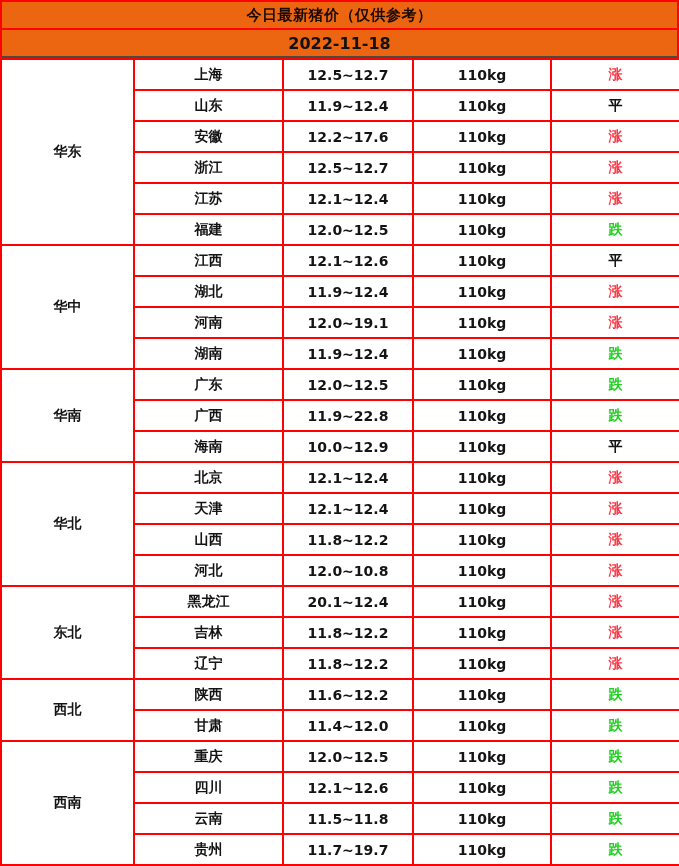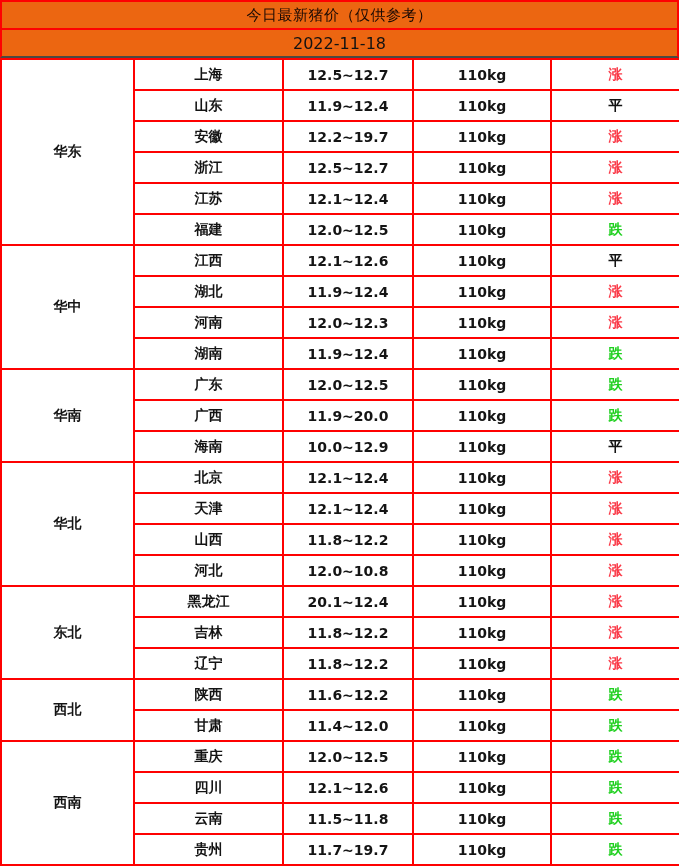--- a/index.html
+++ b/index.html
@@ -17,36 +17,36 @@
   }
   .title-bar {
     box-sizing: border-box;
     height: 30px;
     background: #ec6611;
     border: 2px solid #fe0101;
     display: flex;
     align-items: center;
     justify-content: center;
     font-size: 15px;
-    font-weight: normal;
+    font-weight: bold;
     color: #1a0a05;
     letter-spacing: 0.5px;
   }
   .date-bar {
     box-sizing: border-box;
     height: 28px;
     background: #ec6611;
     border-left: 2px solid #fe0101;
     border-right: 2px solid #fe0101;
     border-bottom: 2px solid #4a4a42;
     display: flex;
     align-items: center;
     justify-content: center;
     font-size: 16px;
-    font-weight: normal;
+    font-weight: bold;
     color: #121212;
   }
   table.price-table {
     width: 679px;
     height: 808px;
     border-collapse: collapse;
     table-layout: fixed;
   }
   table.price-table td {
     box-sizing: border-box;
@@ -91,21 +91,21 @@
           <td class="trend-cell up">涨</td>
         </tr>
         <tr>
           <td class="province-cell">山东</td>
           <td class="price-cell">11.9~12.4</td>
           <td class="weight-cell">110kg</td>
           <td class="trend-cell flat">平</td>
         </tr>
         <tr>
           <td class="province-cell">安徽</td>
-          <td class="price-cell">12.2~19.7</td>
+          <td class="price-cell">12.2~17.6</td>
           <td class="weight-cell">110kg</td>
           <td class="trend-cell up">涨</td>
         </tr>
         <tr>
           <td class="province-cell">浙江</td>
           <td class="price-cell">12.5~12.7</td>
           <td class="weight-cell">110kg</td>
           <td class="trend-cell up">涨</td>
         </tr>
         <tr>
@@ -128,40 +128,40 @@
           <td class="trend-cell flat">平</td>
         </tr>
         <tr>
           <td class="province-cell">湖北</td>
           <td class="price-cell">11.9~12.4</td>
           <td class="weight-cell">110kg</td>
           <td class="trend-cell up">涨</td>
         </tr>
         <tr>
           <td class="province-cell">河南</td>
-          <td class="price-cell">12.0~12.3</td>
+          <td class="price-cell">12.0~19.1</td>
           <td class="weight-cell">110kg</td>
           <td class="trend-cell up">涨</td>
         </tr>
         <tr>
           <td class="province-cell">湖南</td>
           <td class="price-cell">11.9~12.4</td>
           <td class="weight-cell">110kg</td>
           <td class="trend-cell down">跌</td>
         </tr>
         <tr>
           <td class="region-cell" rowspan="3">华南</td>
           <td class="province-cell">广东</td>
           <td class="price-cell">12.0~12.5</td>
           <td class="weight-cell">110kg</td>
           <td class="trend-cell down">跌</td>
         </tr>
         <tr>
           <td class="province-cell">广西</td>
-          <td class="price-cell">11.9~20.0</td>
+          <td class="price-cell">11.9~22.8</td>
           <td class="weight-cell">110kg</td>
           <td class="trend-cell down">跌</td>
         </tr>
         <tr>
           <td class="province-cell">海南</td>
           <td class="price-cell">10.0~12.9</td>
           <td class="weight-cell">110kg</td>
           <td class="trend-cell flat">平</td>
         </tr>
         <tr>

